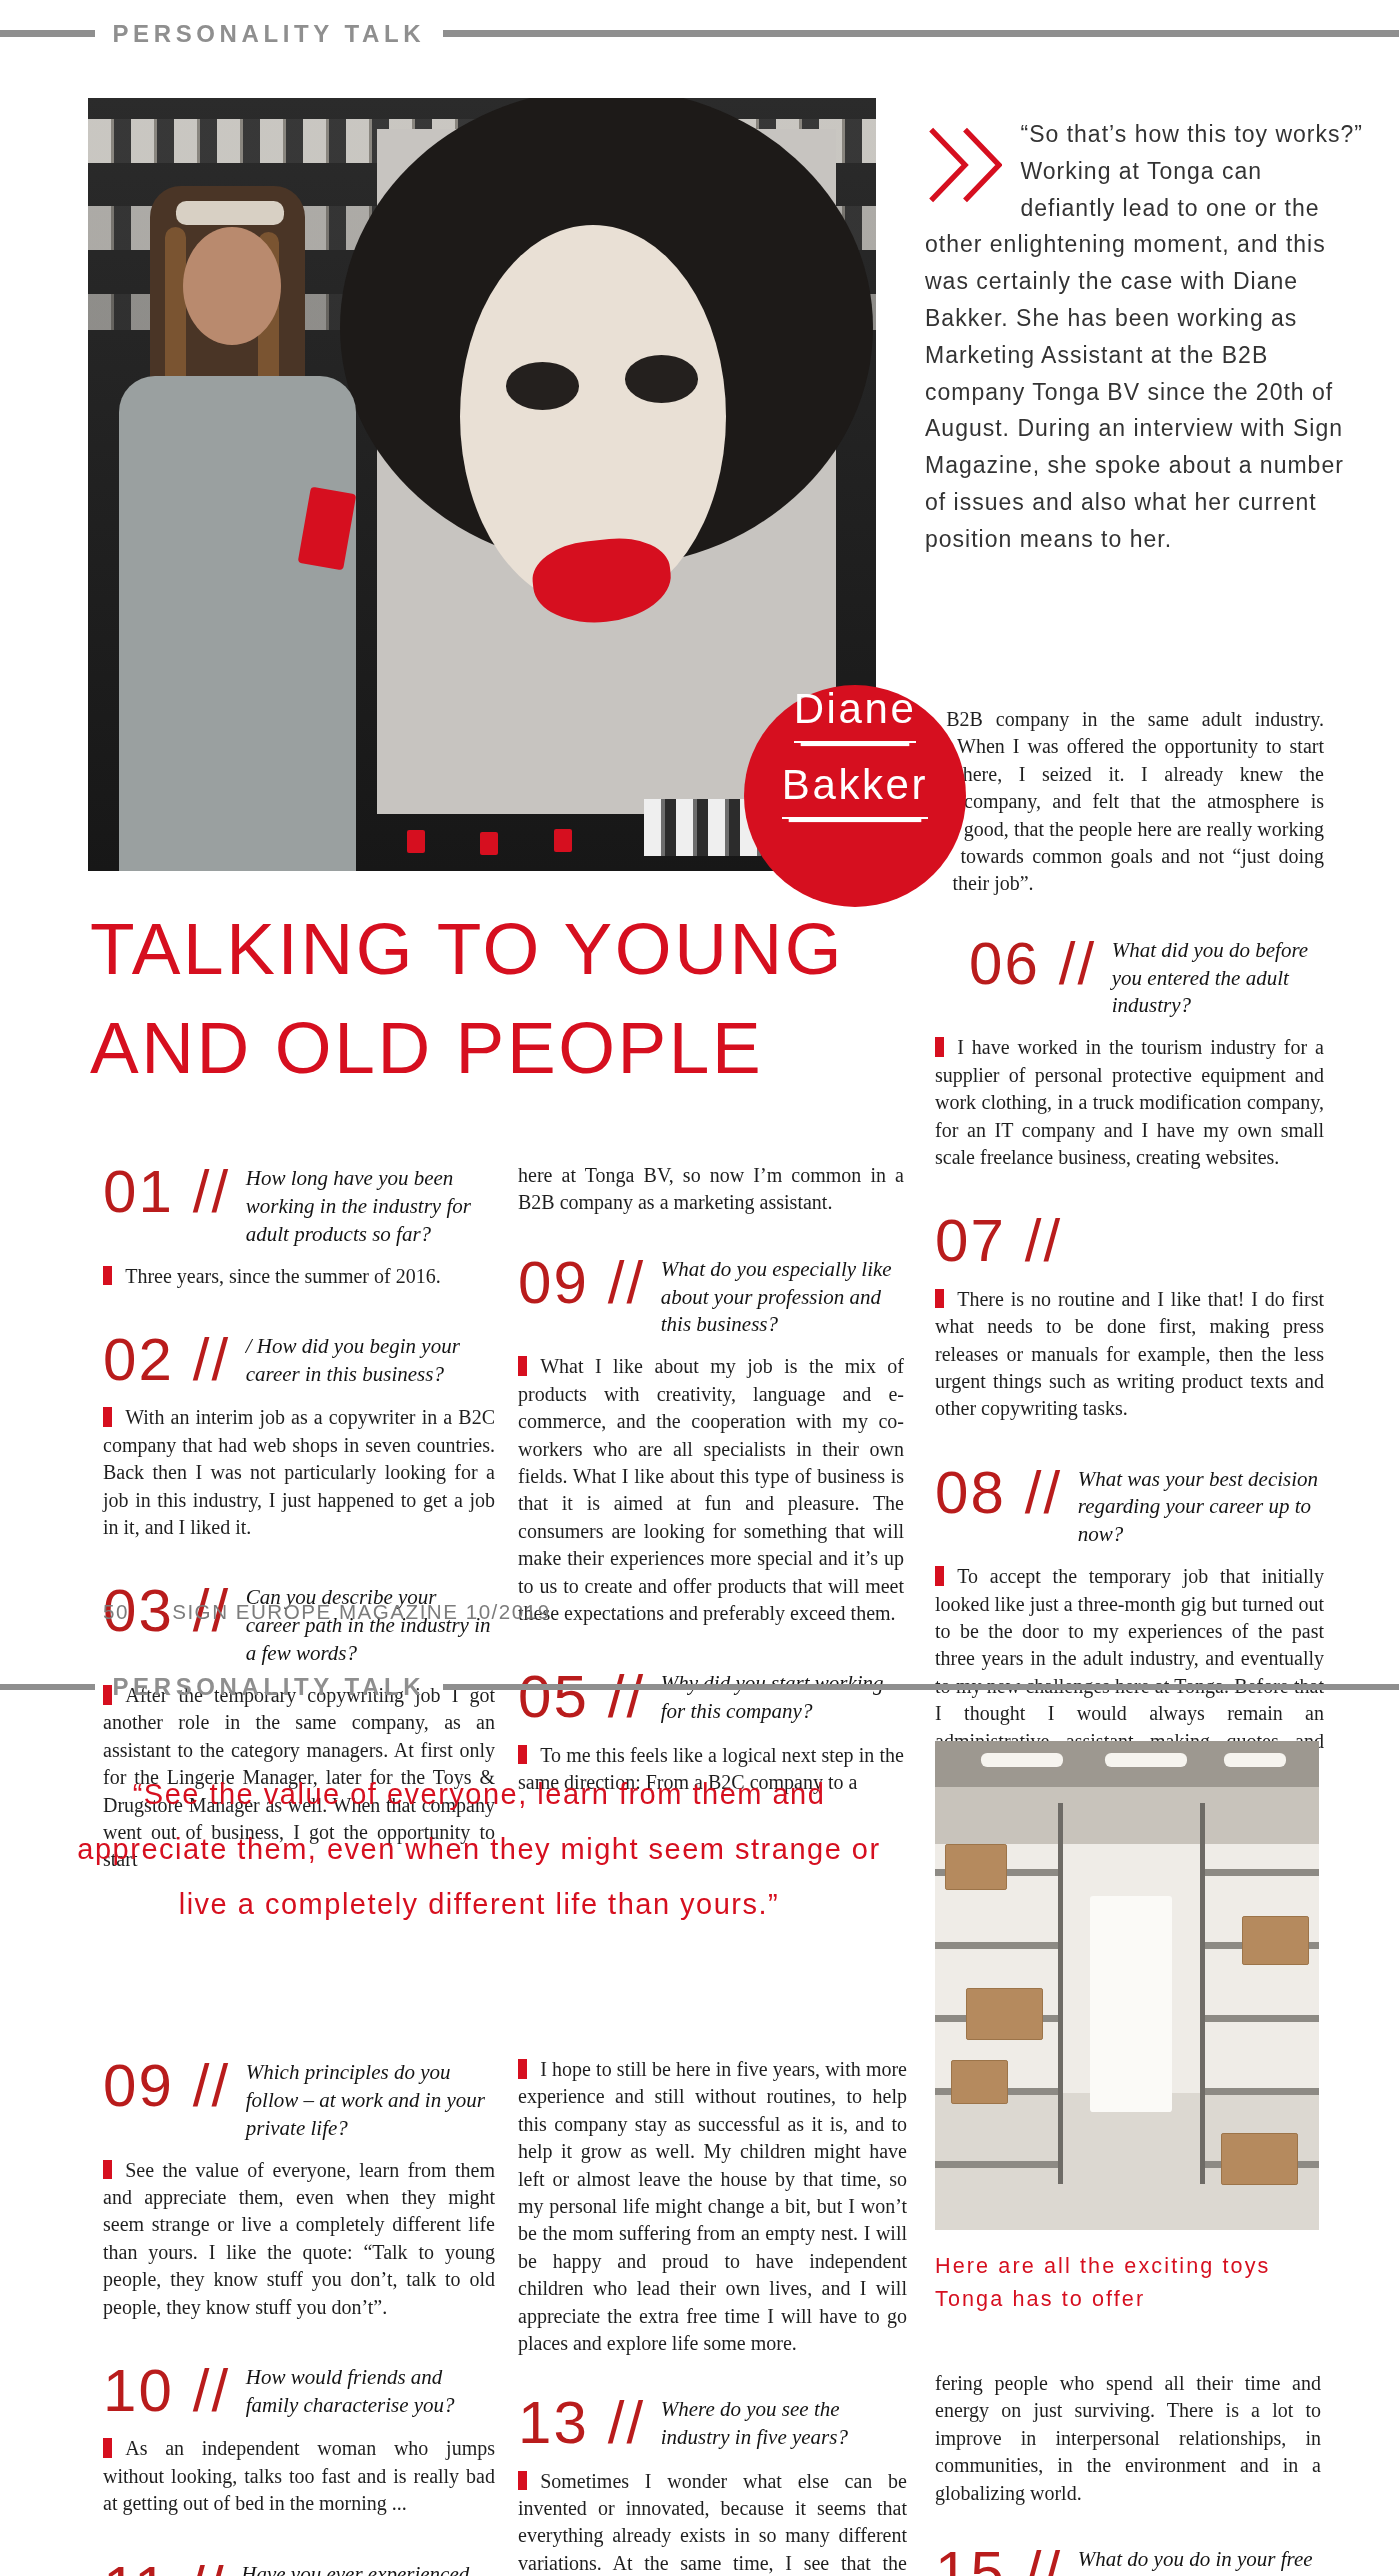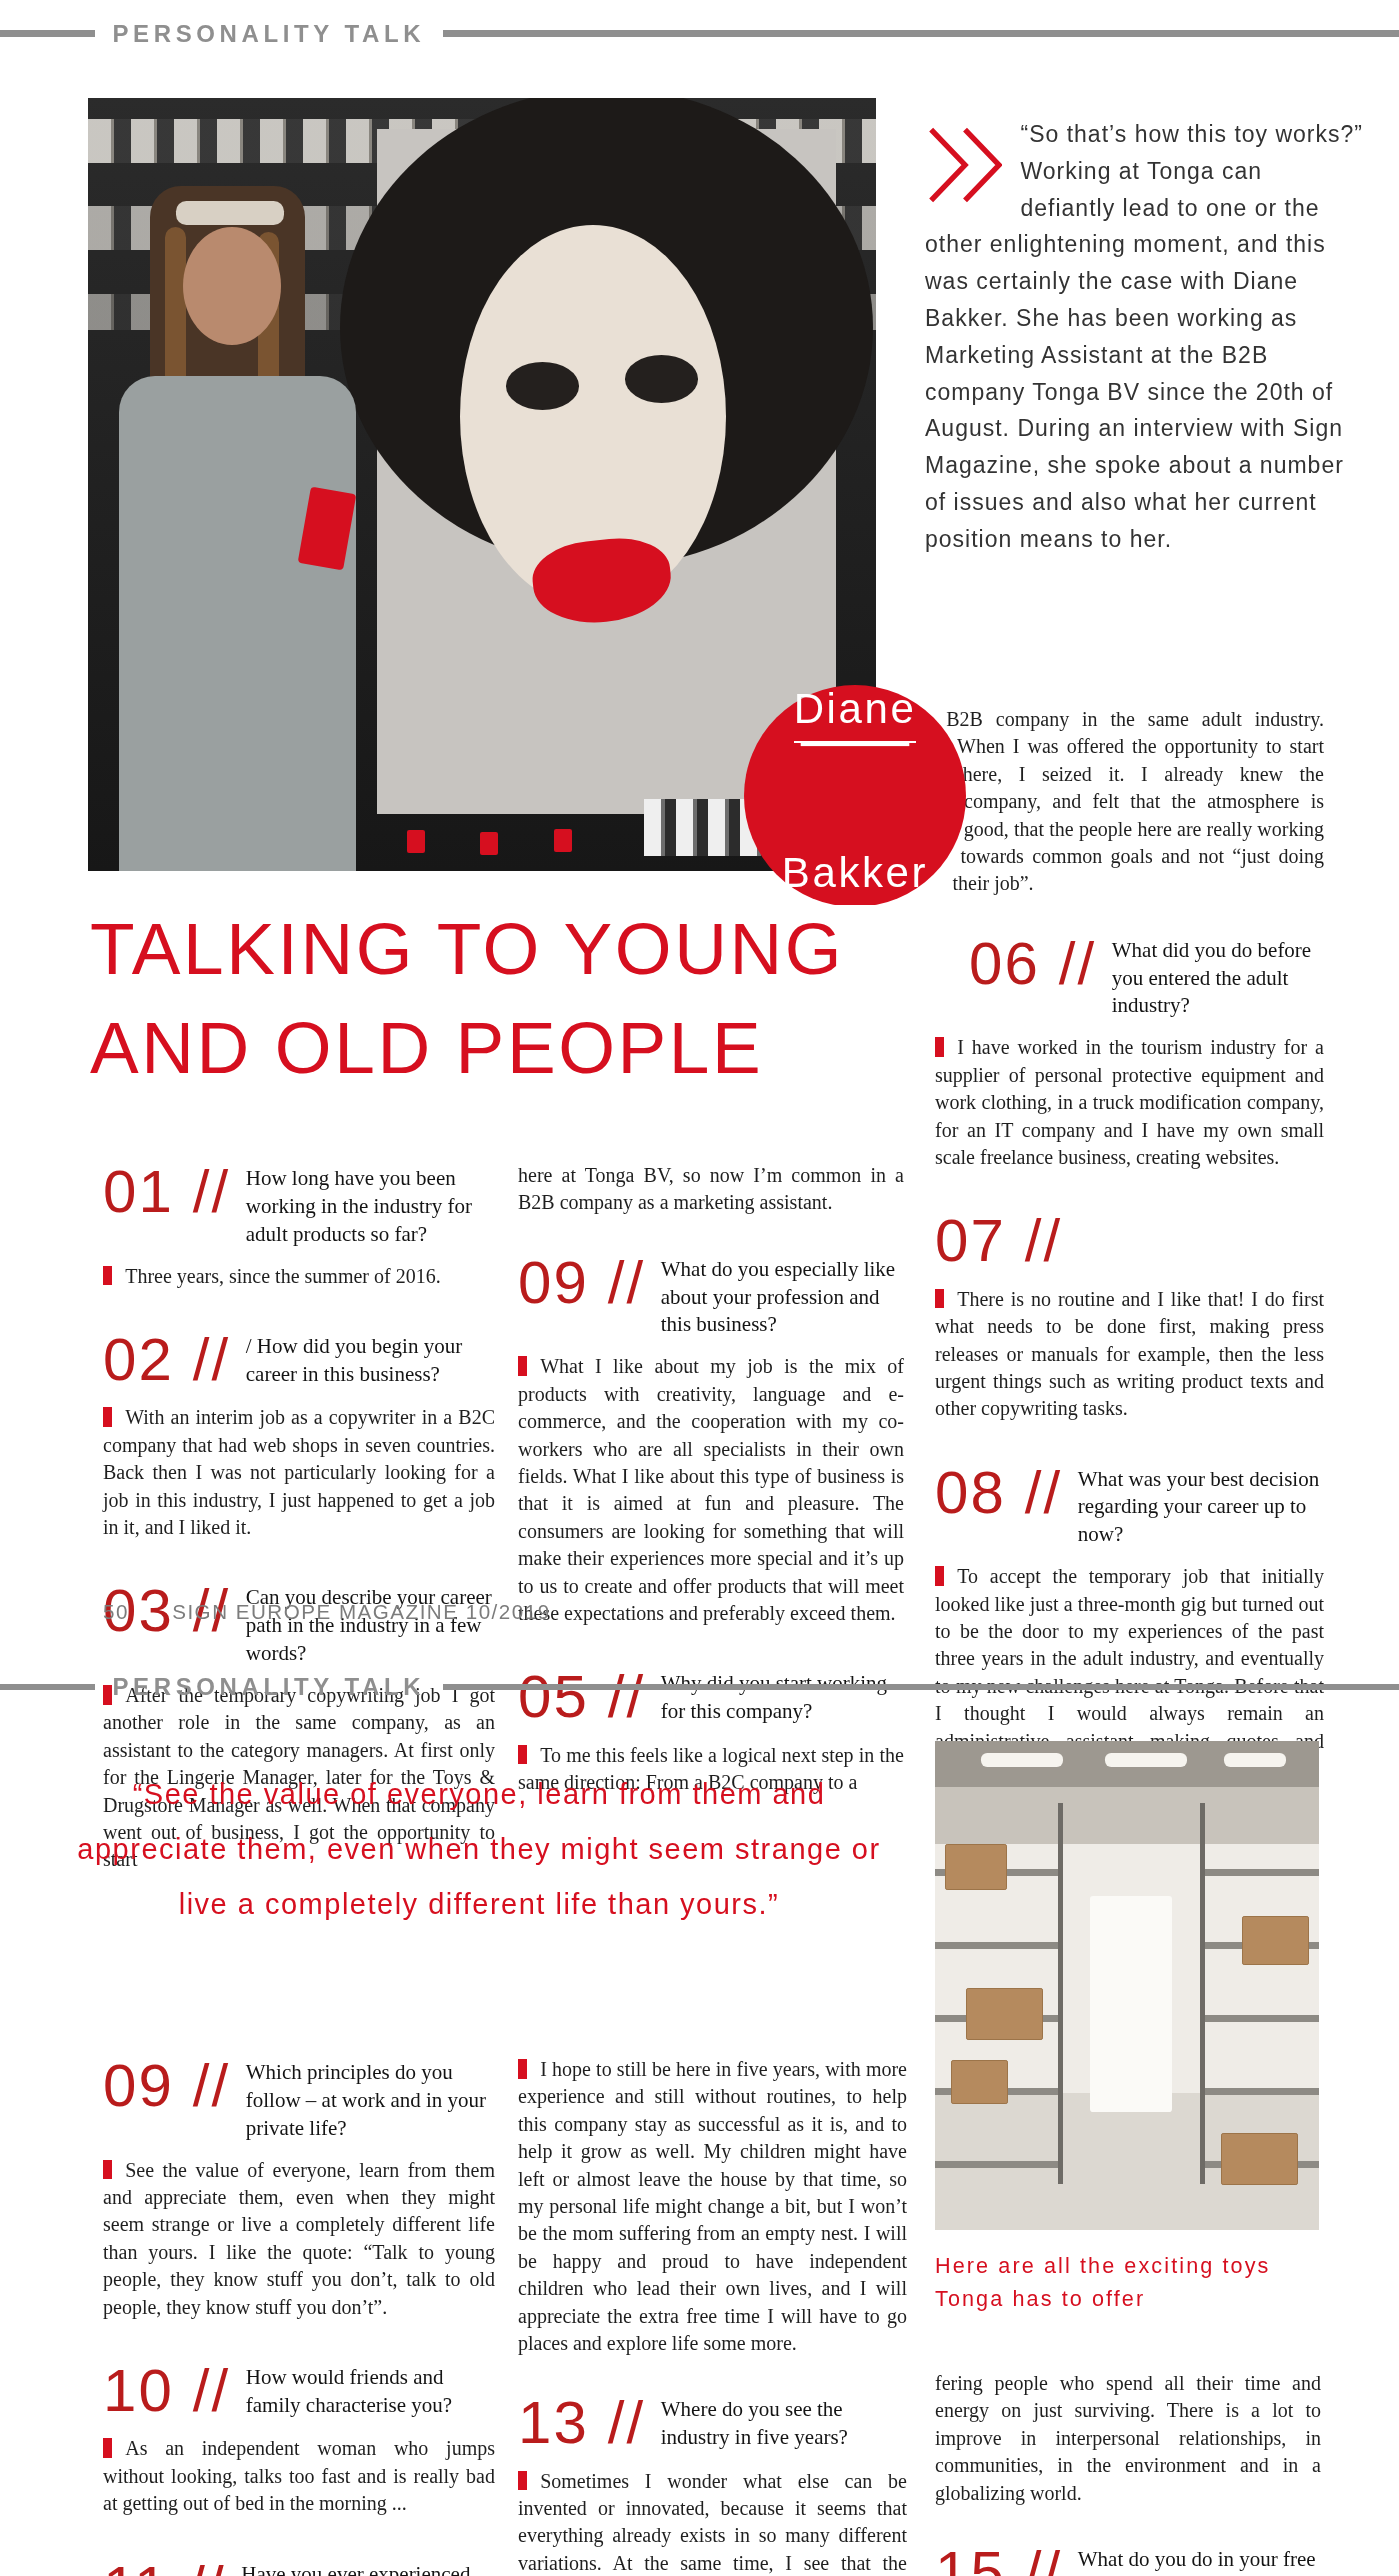--- a/index.html
+++ b/index.html
@@ -20,35 +20,35 @@
   .rule.left{width:95px}
   .rule.right{flex:1}
   .sec-label{font-size:24px;font-weight:bold;letter-spacing:4.6px;color:var(--gray);padding:0 17.5px;white-space:nowrap}
 
   
   .intro{font-size:23px;line-height:1.6;letter-spacing:1px;color:#333}
   .chevrons{float:left;width:77px;height:88px;margin:5.2px 18.5px 3.1px 0}
 
   
   .badge{width:222px;height:222px;border-radius:50%;background:var(--red);
-         display:flex;flex-direction:column;align-items:center;justify-content:space-between;gap:17.5px;z-index:5}
+         display:flex;flex-direction:column;align-items:center;justify-content:flex-start;gap:17.5px;z-index:5}
   .badge span{display:inline-block;color:#fff;font-size:42px;letter-spacing:2.6px;
          border-bottom:2.6px solid #fff;box-shadow:0 9.8px 0 -6.7px #fff;padding-bottom:8.2px}
 
   
   .headline{color:var(--red);font-size:73px;font-weight:400;letter-spacing:2.6px;line-height:1.36;white-space:nowrap}
   .pullquote{color:var(--red);font-size:29px;line-height:1.9;letter-spacing:1.5px;text-align:center}
   .caption{color:var(--red);font-size:21.6px;letter-spacing:2.1px;line-height:1.55}
 
   
   .col{position:absolute}
   .qa{margin-bottom:40px}
   .qa-head{display:flex;align-items:flex-start;gap:15.5px;margin-bottom:14.4px}
   .qa-num{font-family:var(--sans);font-weight:100;font-size:60px;line-height:1;color:#b91c1c;letter-spacing:2.1px;white-space:nowrap}
-  .qa-q{font-family:var(--serif);font-weight:normal;font-size:21px;line-height:1.32;color:#141414;padding-top:3.1px}
+  .qa-q{font-family:var(--serif);font-style:italic;font-weight:normal;font-size:21px;line-height:1.32;color:#141414;padding-top:3.1px}
   .ans{font-family:var(--serif);font-size:20px;line-height:1.37;color:var(--ink);text-align:justify}
   .ans.marked::before{content:"";display:inline-block;width:8.8px;height:19.6px;background:var(--red);
         margin-right:13.4px;vertical-align:-2.6px}
   .cont-para{margin-bottom:36px}
   .wrap-spacer{float:left;width:98px;height:247px;shape-outside:circle(170px at -77px 103px)}
 
   .footer{font-size:20.6px;letter-spacing:1.5px;color:#7c7c7c}
   .footer .num{margin-right:36px}
 
   

